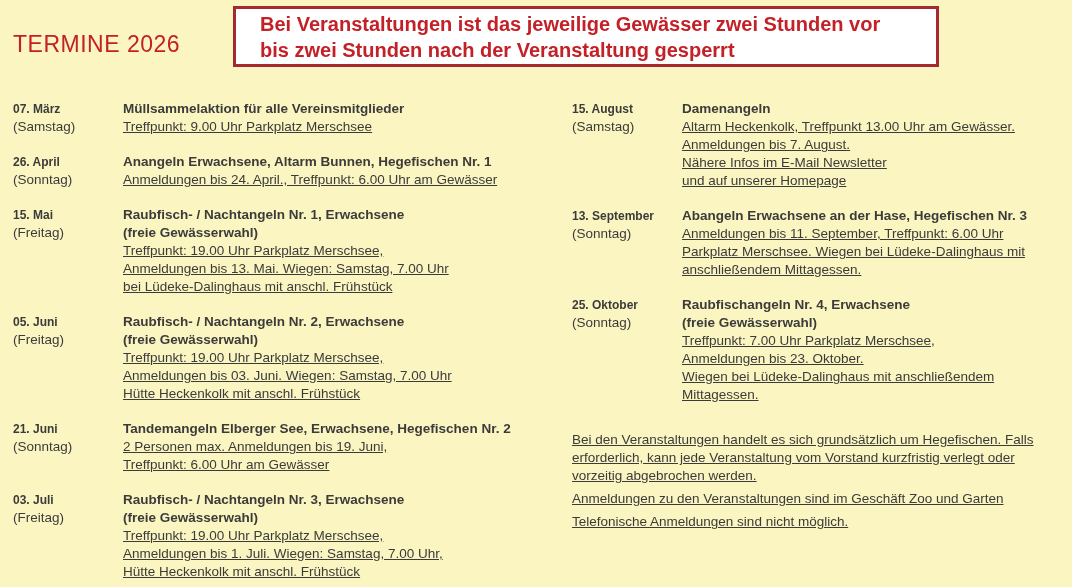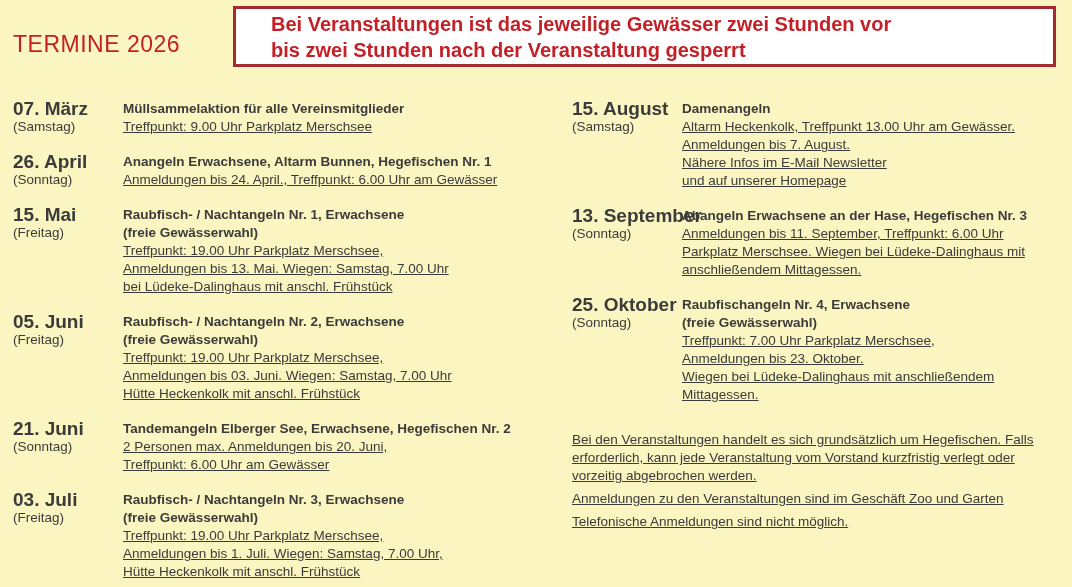--- a/index.html
+++ b/index.html
@@ -21,29 +21,29 @@
     top: 31px;
     font-size: 23px;
     font-weight: normal;
     color: #C32027;
     letter-spacing: 0.5px;
   }
   .notice-box {
     position: absolute;
     left: 233px;
     top: 6px;
-    width: 823px;
+    width: 706px;
     height: 61px;
     background: #FFFFFF;
     border: 3px solid #A32A2E;
     box-sizing: border-box;
     display: flex;
     flex-direction: column;
     justify-content: center;
-    padding-left: 35px;
+    padding-left: 24px;
   }
   .notice-line {
     font-size: 20px;
     font-weight: bold;
     color: #C32027;
     line-height: 26px;
     white-space: nowrap;
   }
   .col {
     position: absolute;
@@ -53,21 +53,21 @@
   .col-right { left: 572px; width: 492px; }
   .entry {
     display: flex;
     margin-bottom: 17px;
   }
   .date-cell {
     width: 110px;
     flex: 0 0 110px;
   }
   .date {
-    font-size: 19px;
+    font-size: 12px;
     font-weight: bold;
     line-height: 18px;
     white-space: nowrap;
   }
   .day {
     font-size: 13.5px;
     line-height: 18px;
     white-space: nowrap;
   }
   .info-cell {
@@ -154,21 +154,21 @@
     </div>
   </div>
 
   <div class="entry">
     <div class="date-cell">
       <div class="date">21. Juni</div>
       <div class="day">(Sonntag)</div>
     </div>
     <div class="info-cell">
       <div class="bold-line">Tandemangeln Elberger See, Erwachsene, Hegefischen Nr. 2</div>
-      <div class="line">2 Personen max. Anmeldungen bis 20. Juni,</div>
+      <div class="line">2 Personen max. Anmeldungen bis 19. Juni,</div>
       <div class="line">Treffpunkt: 6.00 Uhr am Gewässer</div>
     </div>
   </div>
 
   <div class="entry">
     <div class="date-cell">
       <div class="date">03. Juli</div>
       <div class="day">(Freitag)</div>
     </div>
     <div class="info-cell">

